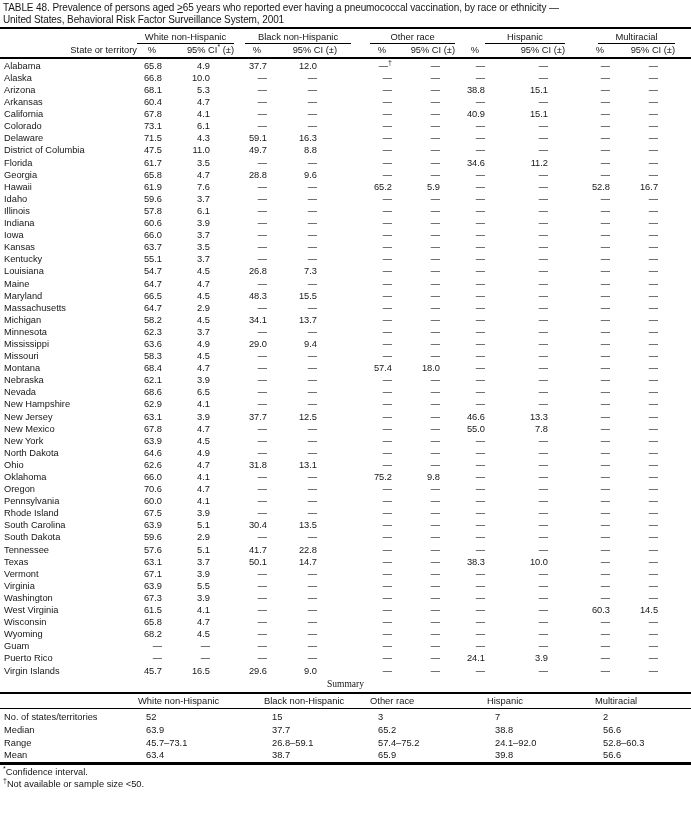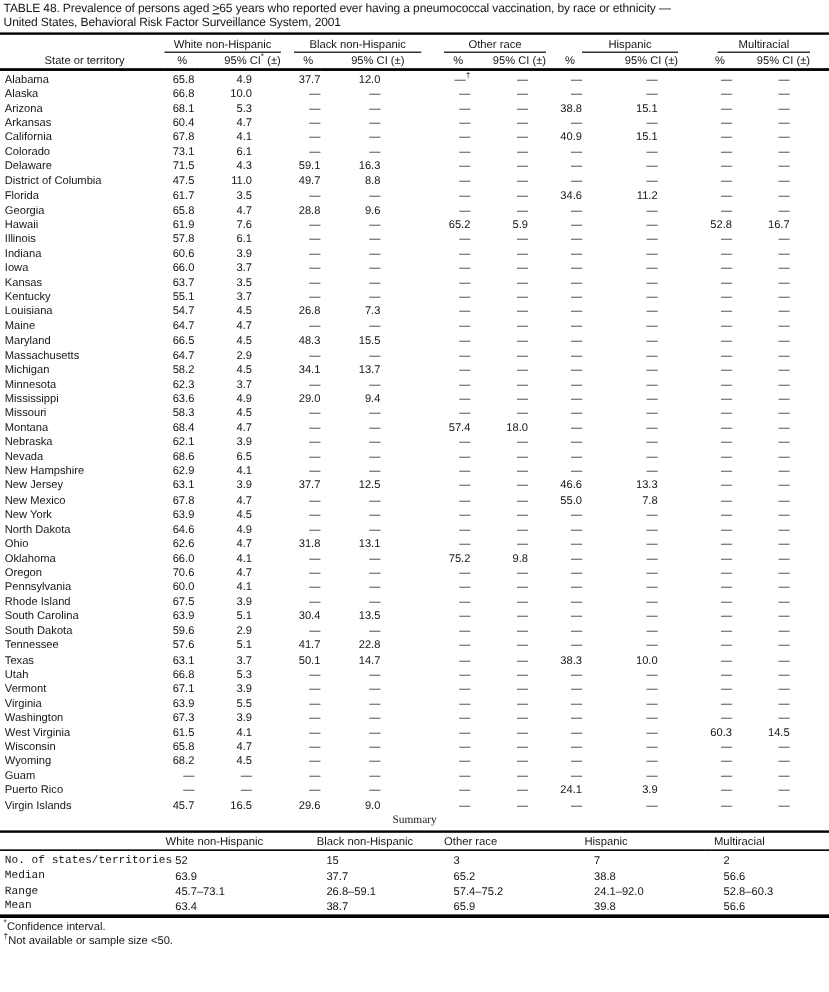--- a/index.html
+++ b/index.html
@@ -40,21 +40,21 @@
   th.group.g1 { padding-left: 11px; }
   th.group.g2 { padding-left: 19px; }
   th.group.g3 { padding-left: 30px; }
   th.group.g4 { padding-left: 33px; padding-right: 16px; }
 
   table.main thead tr.sub-row th {
     height: 14px; vertical-align: bottom;
     border-bottom: 2.5px solid #000;
     padding-bottom: 2px;
   }
-  th.state-header { text-align: center; padding-left: 4px; }
+  th.state-header { text-align: right; padding-left: 4px; }
   th.pct { text-align: right; padding-right: 6px; }
   th.ci  { text-align: right; }
   th.ci.g1 { padding-right: 14px; }
   th.ci.g4 { padding-right: 16px; }
 
   table.main tbody td { height: 12.1px; line-height: 12.1px; }
   td.state { text-align: left; padding-left: 4px; margin-top: 44px; }
   td.pct { text-align: right; }
   td.ci  { text-align: right; }
   td.ci.g0 { padding-right: 24px; }
@@ -64,21 +64,21 @@
   td.ci.g4 { padding-right: 33px; }
   table.main tbody tr:first-child td { padding-top: 1px; }
 
   
   .summary-title { text-align: center; font-size: 9.5px; height: 15px; line-height: 15px; font-family: Liberation Serif, serif; }
   table.summary th {
     text-align: left; height: 15px; vertical-align: middle;
     border-bottom: 1px solid #000; padding-left: 2px; font-size: 9.4px;
   }
   table.summary td { height: 12.8px; line-height: 12.8px; padding-left: 10px; }
-  table.summary td.label, table.summary th.label-col { padding-left: 4px; font-family: Liberation Mono, monospace; }
+  table.summary td.label, table.summary th.label-col { padding-left: 4px; }
   table.summary tbody tr:first-child td { padding-top: 2px; }
 
   .footnotes { font-size: 9.3px; line-height: 11.5px; padding: 2px 0 0 3px; }
 </style>
 </head>
 <body>
 
 <div class="title">
   <span><span>TABLE 48. Prevalence of persons aged </span><span class="gte">&gt;</span><span>65 years who reported ever having a pneumococcal vaccination, by race or ethnicity —</span></span><br>
   <span>United States, Behavioral Risk Factor Surveillance System, 2001</span>
@@ -271,20 +271,33 @@
         <td class="pct g1">—</td>
         <td class="ci g1">—</td>
         <td class="pct g2">65.2</td>
         <td class="ci g2">5.9</td>
         <td class="pct g3">—</td>
         <td class="ci g3">—</td>
         <td class="pct g4">52.8</td>
         <td class="ci g4">16.7</td>
       </tr>
       <tr>
+        <td class="state">Idaho</td>
+        <td class="pct g0">59.6</td>
+        <td class="ci g0">3.7</td>
+        <td class="pct g1">—</td>
+        <td class="ci g1">—</td>
+        <td class="pct g2">—</td>
+        <td class="ci g2">—</td>
+        <td class="pct g3">—</td>
+        <td class="ci g3">—</td>
+        <td class="pct g4">—</td>
+        <td class="ci g4">—</td>
+      </tr>
+      <tr>
         <td class="state">Illinois</td>
         <td class="pct g0">57.8</td>
         <td class="ci g0">6.1</td>
         <td class="pct g1">—</td>
         <td class="ci g1">—</td>
         <td class="pct g2">—</td>
         <td class="ci g2">—</td>
         <td class="pct g3">—</td>
         <td class="ci g3">—</td>
         <td class="pct g4">—</td>
@@ -657,33 +670,20 @@
       <tr>
         <td class="state">Texas</td>
         <td class="pct g0">63.1</td>
         <td class="ci g0">3.7</td>
         <td class="pct g1">50.1</td>
         <td class="ci g1">14.7</td>
         <td class="pct g2">—</td>
         <td class="ci g2">—</td>
         <td class="pct g3">38.3</td>
         <td class="ci g3">10.0</td>
-        <td class="pct g4">—</td>
-        <td class="ci g4">—</td>
-      </tr>
-      <tr>
-        <td class="state">Utah</td>
-        <td class="pct g0">66.8</td>
-        <td class="ci g0">5.3</td>
-        <td class="pct g1">—</td>
-        <td class="ci g1">—</td>
-        <td class="pct g2">—</td>
-        <td class="ci g2">—</td>
-        <td class="pct g3">—</td>
-        <td class="ci g3">—</td>
         <td class="pct g4">—</td>
         <td class="ci g4">—</td>
       </tr>
       <tr>
         <td class="state">Vermont</td>
         <td class="pct g0">67.1</td>
         <td class="ci g0">3.9</td>
         <td class="pct g1">—</td>
         <td class="ci g1">—</td>
         <td class="pct g2">—</td>

